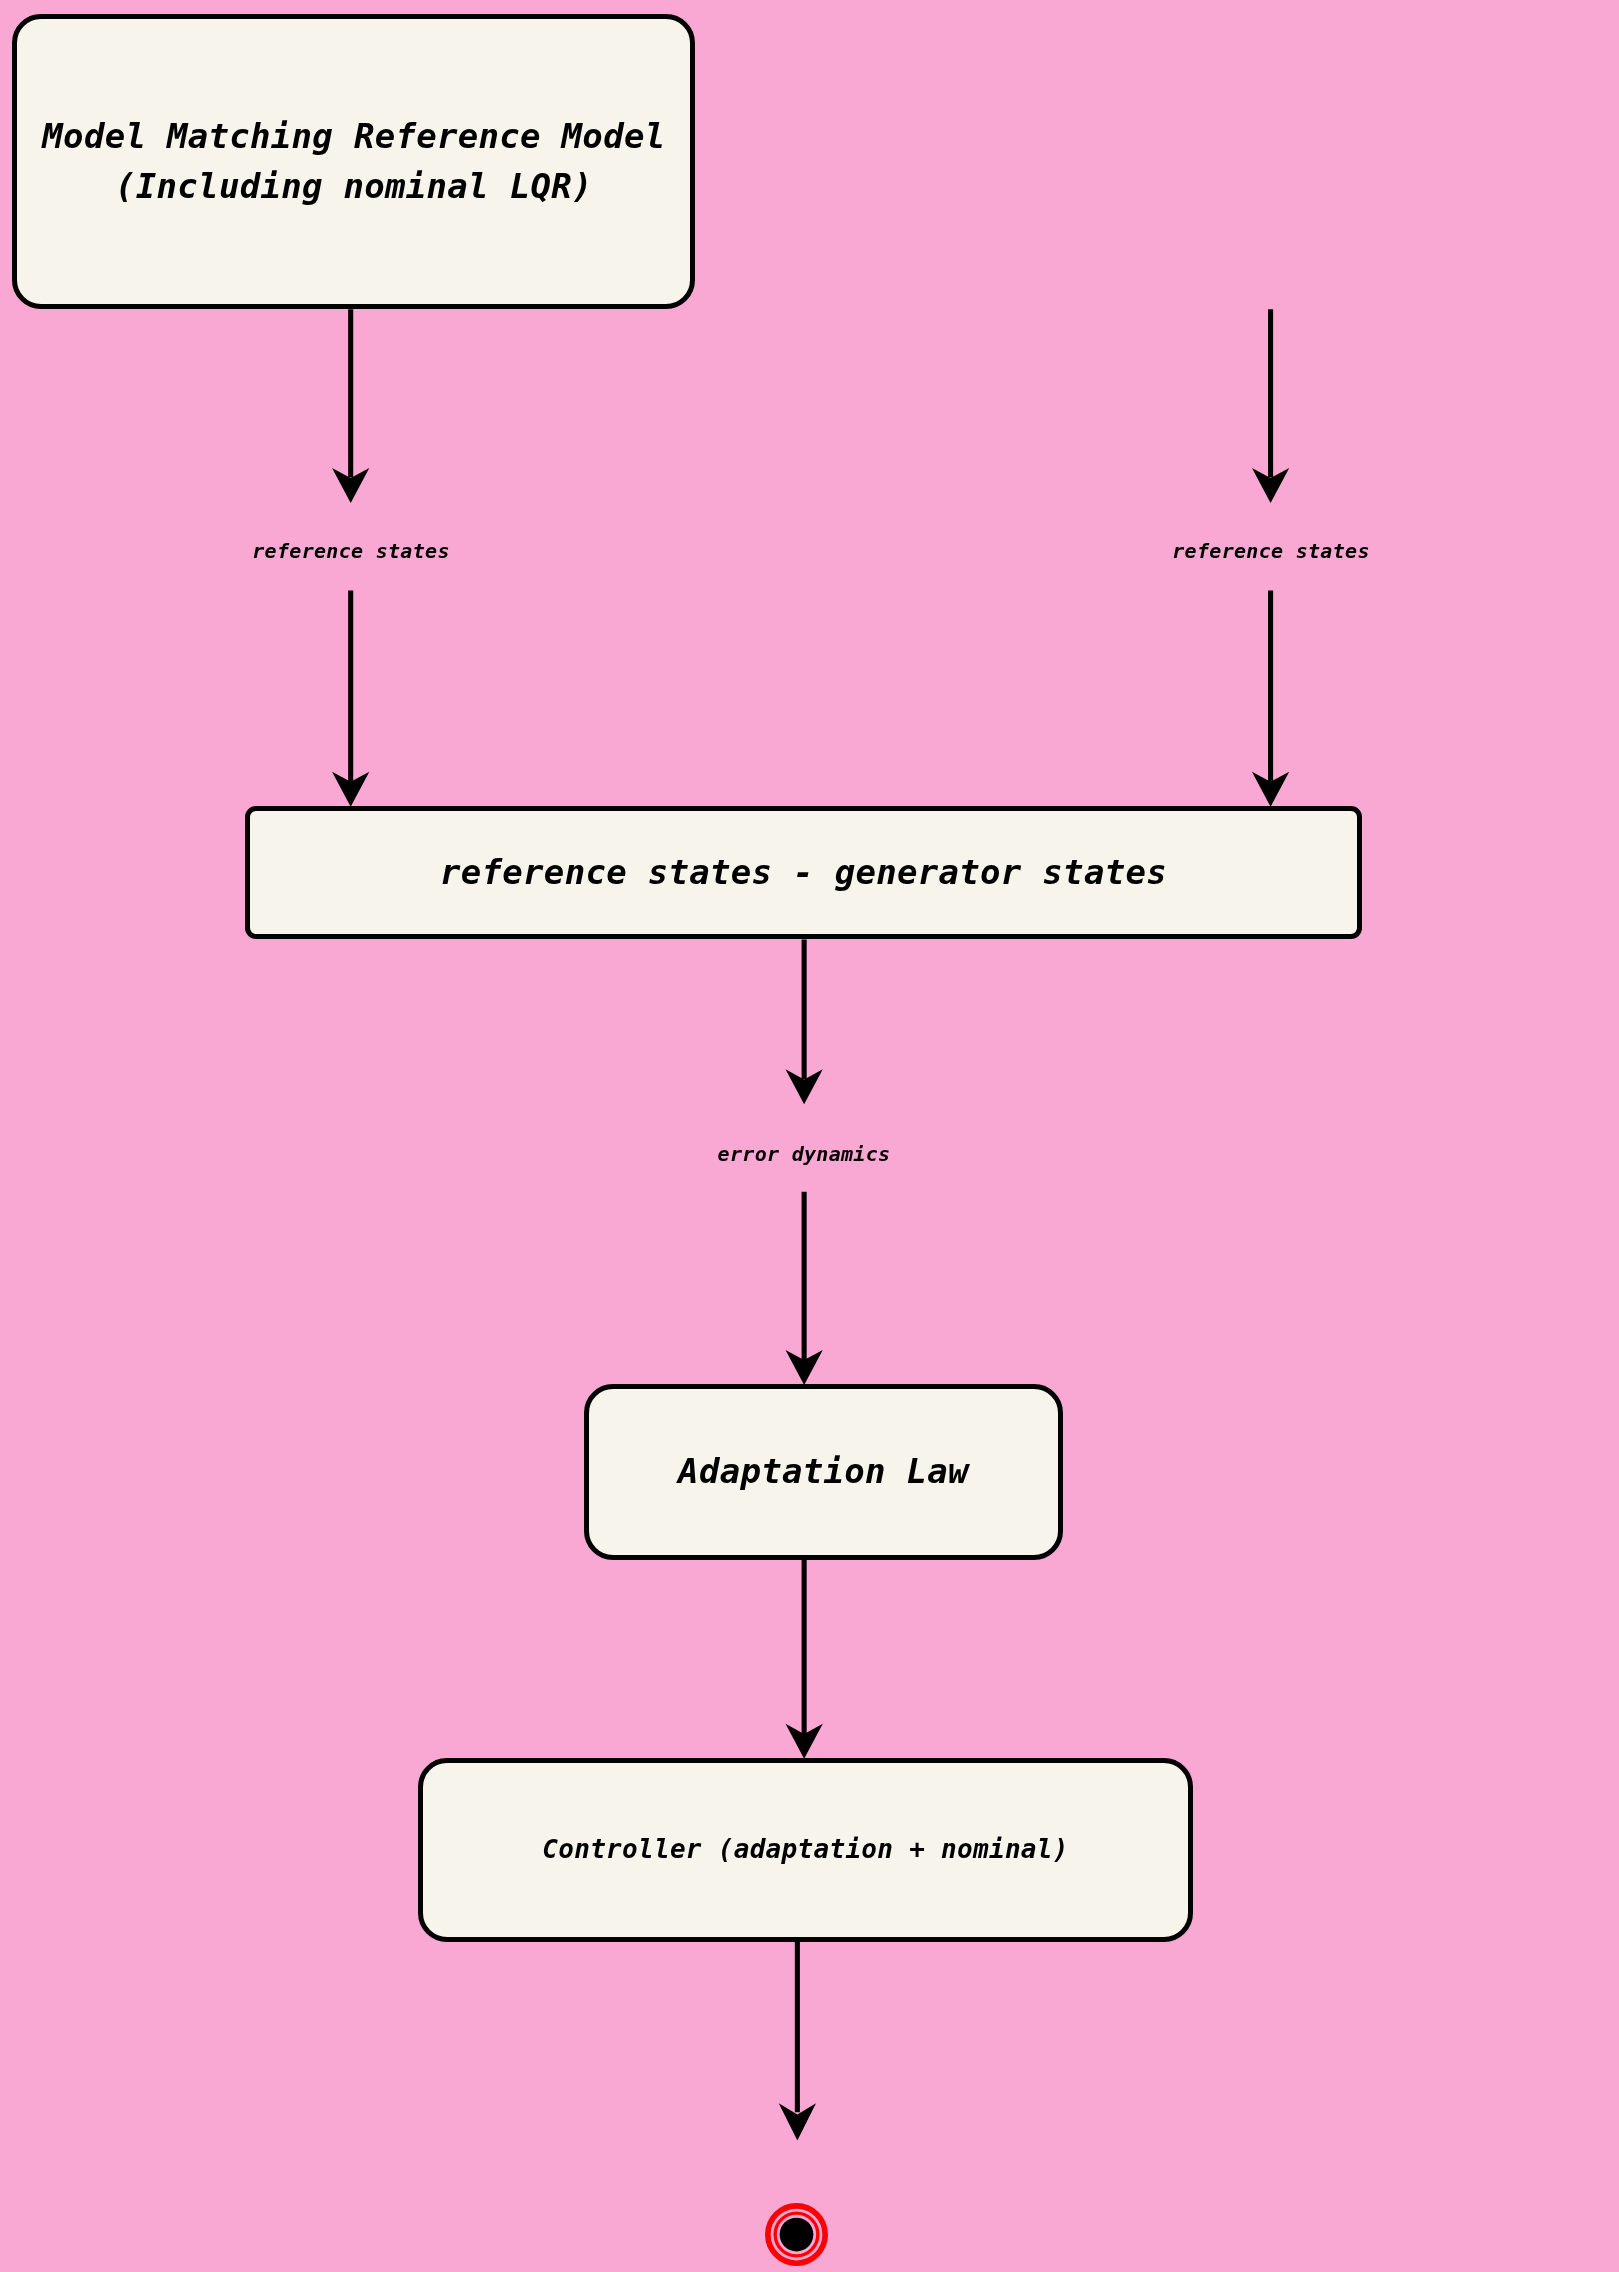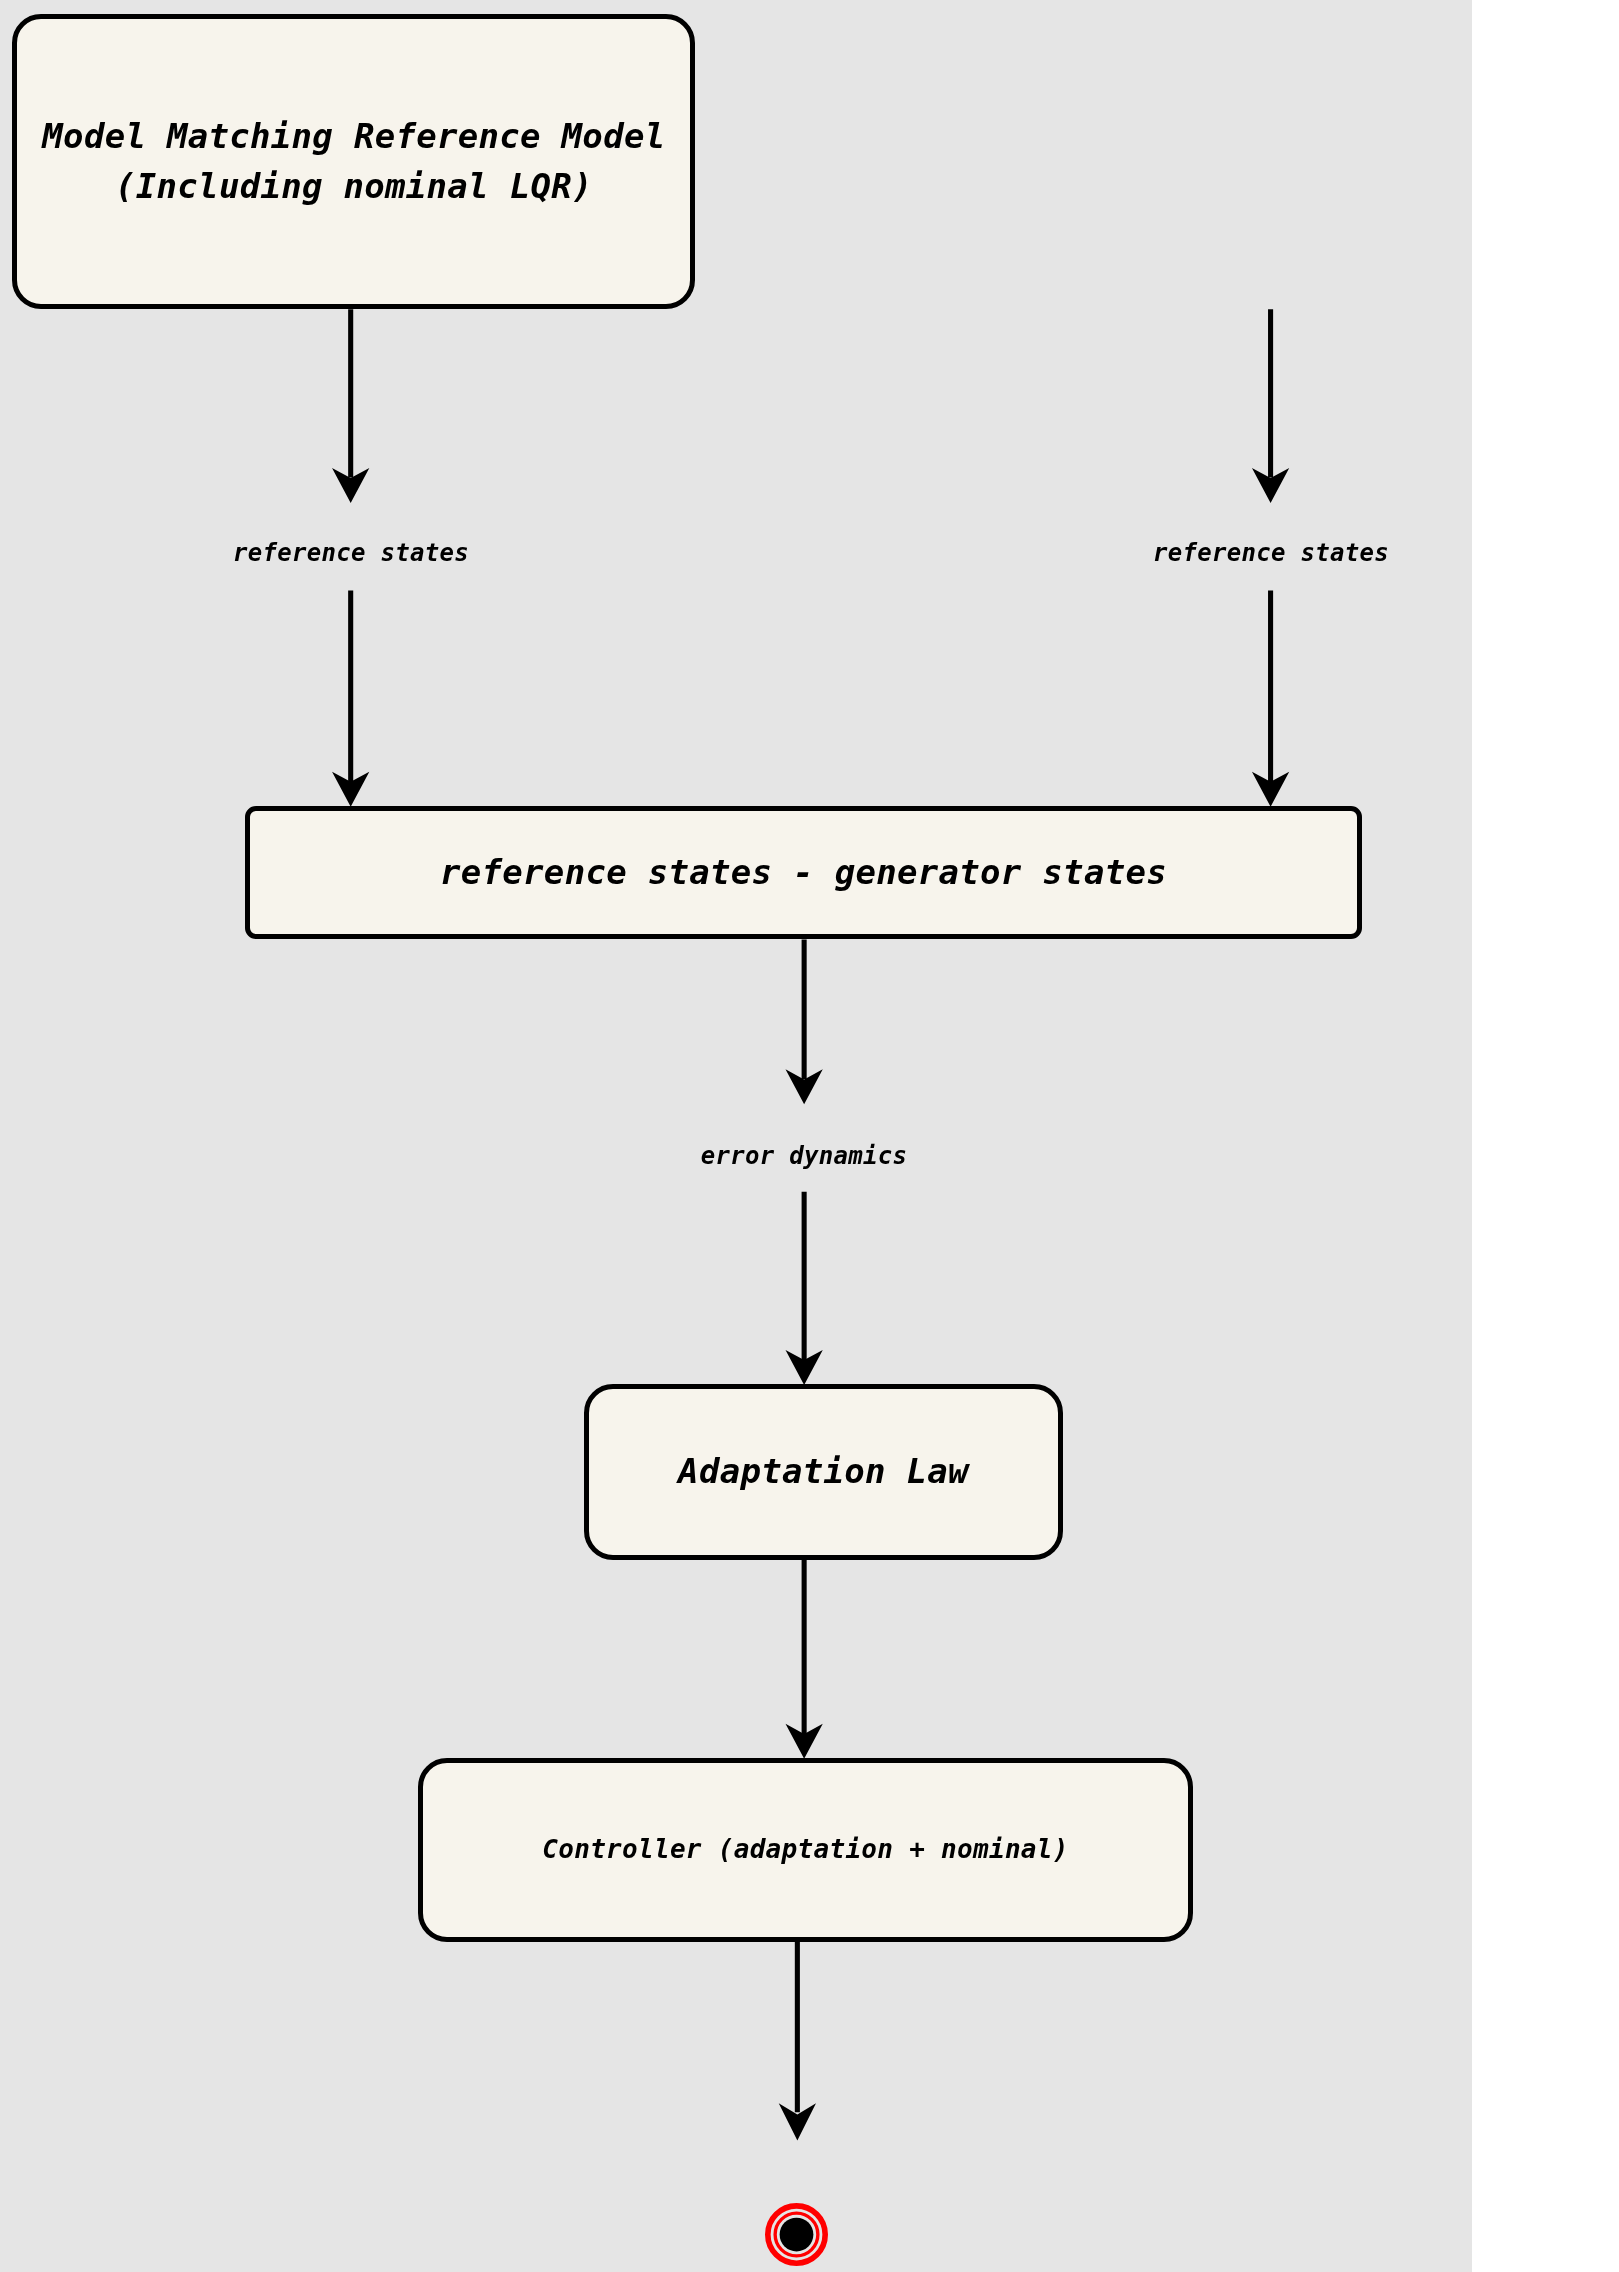--- a/index.html
+++ b/index.html
@@ -3,23 +3,23 @@
 <meta charset="utf-8">
 <title>Adaptive Control Flowchart</title>
 <style>
   html, body {
     margin: 0;
     padding: 0;
     background: #ffffff;
   }
   #canvas {
     position: relative;
-    width: 1472px;
+    width: 1619px;
     height: 2273px;
-    background: #e5e5e5;
+    background: #f9a8d4;
     overflow: hidden;
     font-family: "DejaVu Sans Mono", "Liberation Mono", monospace;
   }
   
   .node {
     position: absolute;
     box-sizing: border-box;
     background: #F7F4EC;
     border: 5.1px solid #000000;
     display: flex;
@@ -62,21 +62,21 @@
   #node-error-sum .node-label { font-size: 34px; }
   #node-adaptation-law .node-label { font-size: 34px; }
   #node-controller .node-label { font-size: 26px; }
 
   
   .edge-label {
     position: absolute;
     font-family: "DejaVu Sans Mono", "Liberation Mono", monospace;
     font-weight: bold;
     font-style: italic;
-    font-size: 24px;
+    font-size: 20px;
     color: #000000;
     white-space: nowrap;
     letter-spacing: 0.3px;
     transform: translateX(-50%);
     text-align: center;
   }
   #label-ref-states-left  { left: 351px;  top: 539px; }
   #label-ref-states-right { left: 1271px; top: 539px; }
   #label-error-dynamics   { left: 804px; top: 1142px; }
   #label-control-signal   { left: 797px; top: 2166px; }

